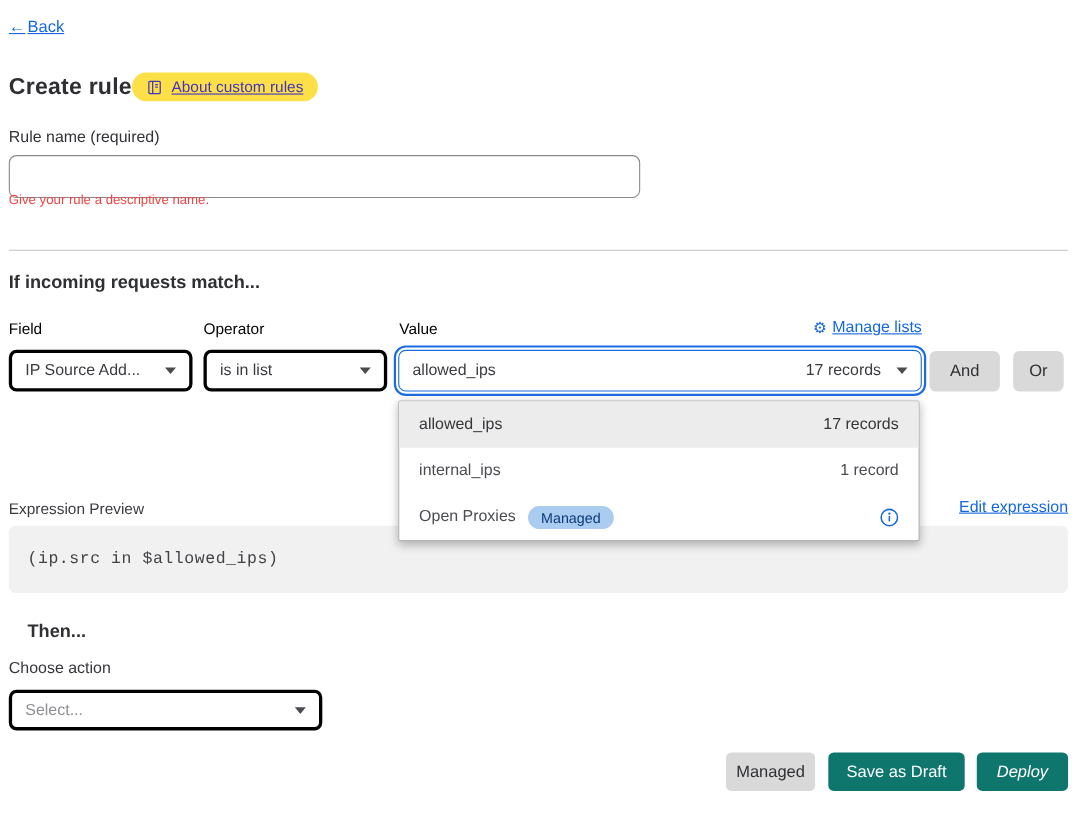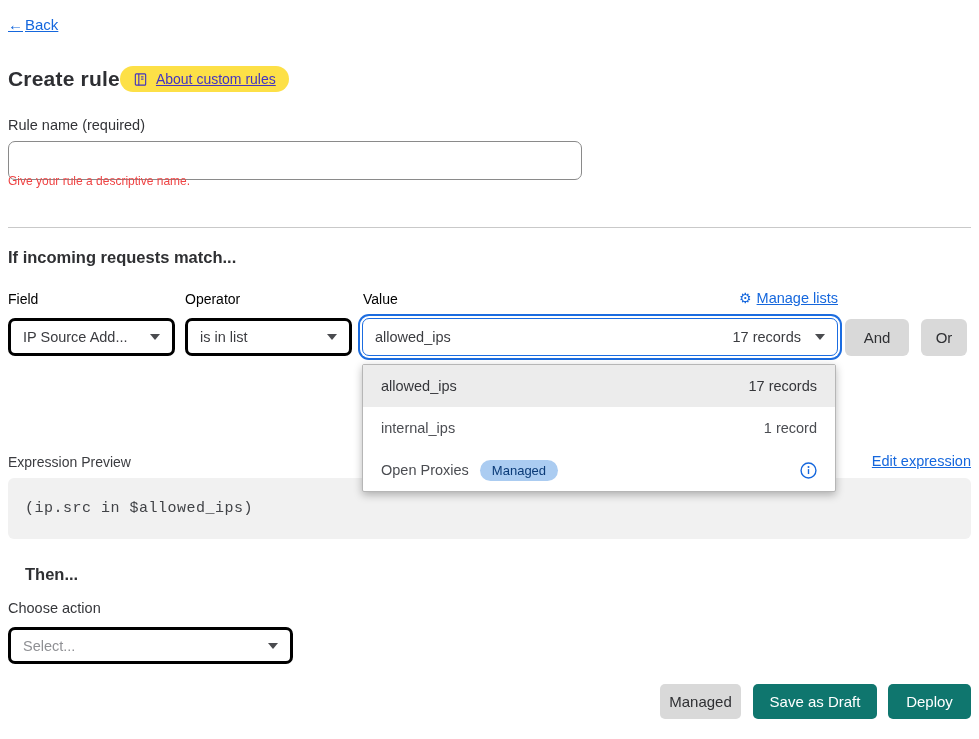--- a/index.html
+++ b/index.html
@@ -76,21 +76,21 @@
   .action-label { position:absolute; left:8px; top:600px; font-size:14.5px; color:#35363a; }
   .action-select { top:627px; left:8px; width:285px; height:37px; }
   .placeholder { color:#8f9094; }
 
   
   .footer-btn { position:absolute; top:684px; height:35px; border:none; border-radius:5px;
     font-family:"Liberation Sans", sans-serif; font-size:15px; cursor:pointer; }
   .cancel-btn { left:660px; width:81px; background:#d9d9d9; color:#2f3033; }
   .blue-btn { background:#0f766e; color:#ffffff; }
   .save-btn { left:753px; width:124px; }
-  .deploy-btn { left:888px; width:83px; }
+  .deploy-btn { left:888px; width:83px;font-style:italic; }
 </style>
 </head>
 <body>
 
 <div class="canvas">
 
   <a class="back link u">
     <span>←</span>
       <span>Back</span>
   </a>

